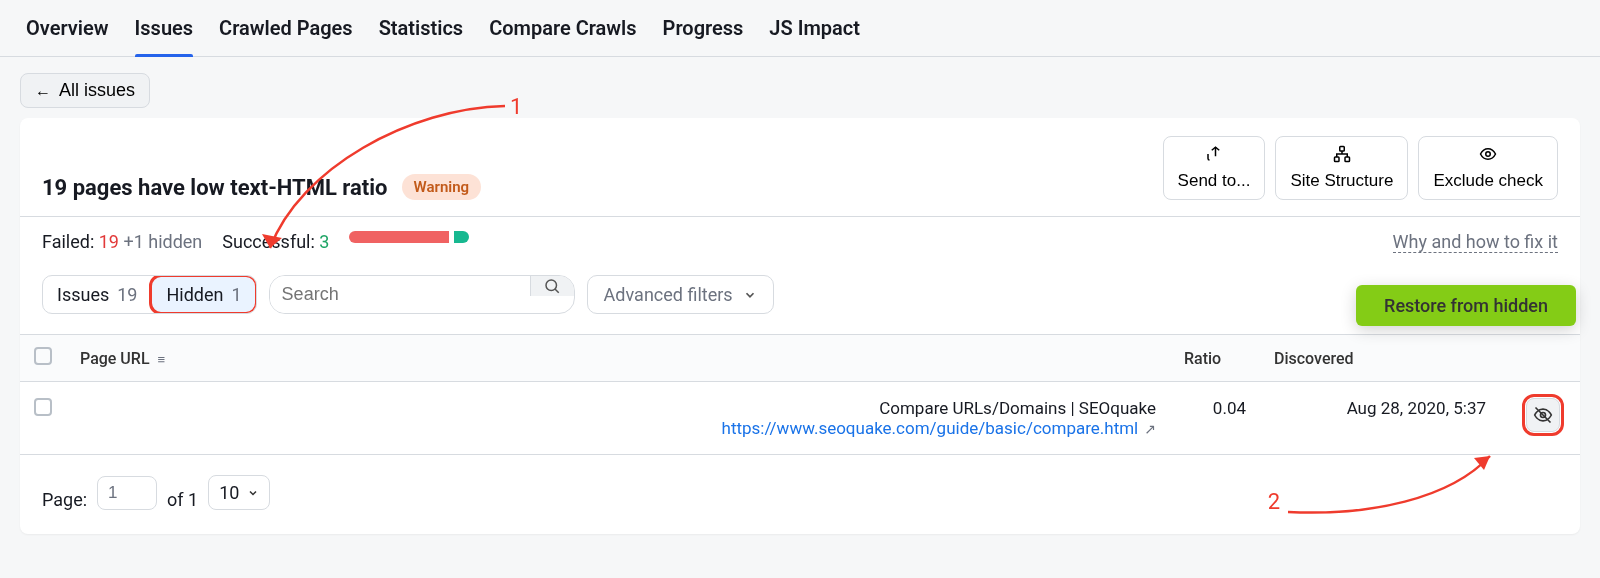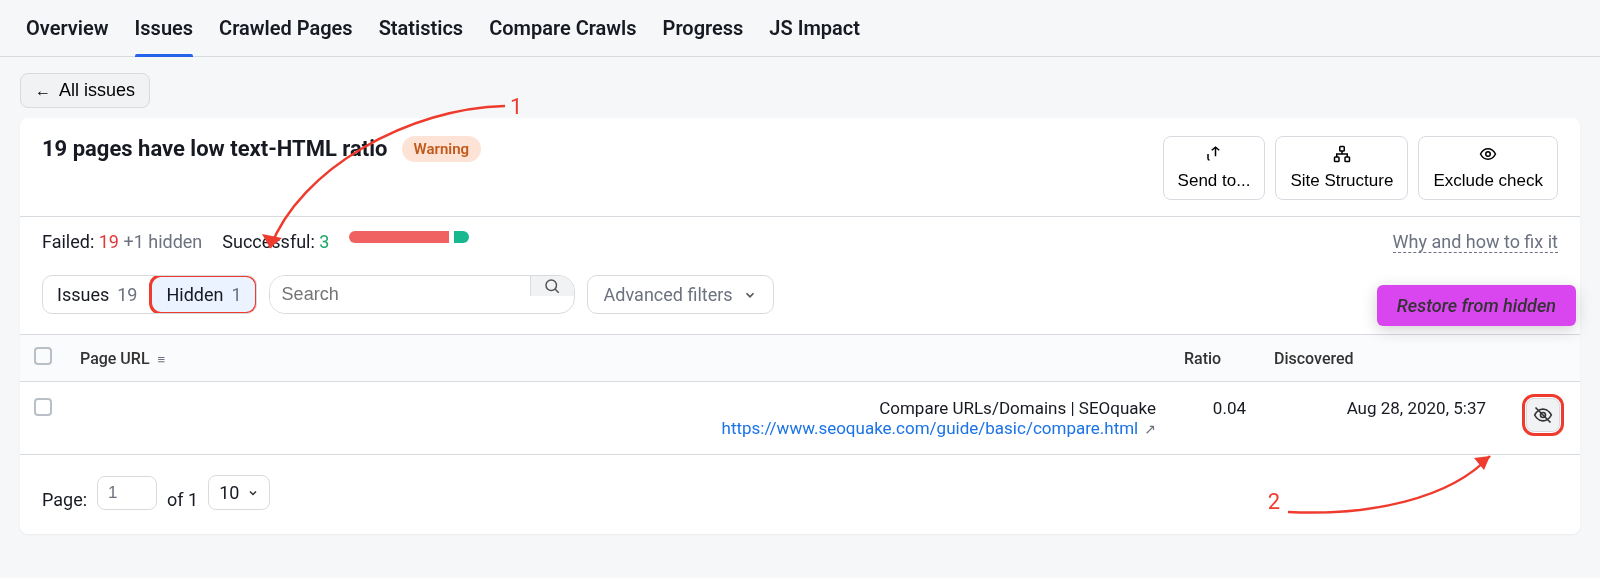--- a/index.html
+++ b/index.html
@@ -69,21 +69,21 @@
   
   .card {
     background: var(--card);
     margin: 0 20px 20px 20px;
     border-radius: 8px;
     box-shadow: 0 1px 2px rgba(0,0,0,0.05);
     position: relative;
   }
   .card-header {
     display: flex;
-    align-items: flex-start;
+    align-items: flex-end;
     padding: 18px 22px 16px 22px;
     border-bottom: 1px solid var(--border);
     gap: 14px;
   }
   .issue-title {
     font-size: 22px;
     font-weight: 700;
   }
   .badge {
     background: var(--orange-bg);
@@ -262,28 +262,27 @@
   .restore-btn.highlight {
     outline: 3px solid var(--annot-red);
     outline-offset: 1px;
     border-radius: 8px;
   }
 
   .tooltip {
     position: absolute;
     right: 4px;
     top: -50px;
-    background: #d946ef;
+    background: #84cc16;
     border-radius: 6px;
-    padding: 10px 20px;
+    padding: 10px 28px;
     box-shadow: 0 4px 16px rgba(0,0,0,0.18);
     white-space: nowrap;
     font-size: 18px;
     z-index: 5;
-    font-style: italic;
   }
 
   
   .pager {
     display: flex;
     align-items: flex-end;
     gap: 10px;
     padding: 20px 22px 24px 22px;
     font-size: 18px;
   }

